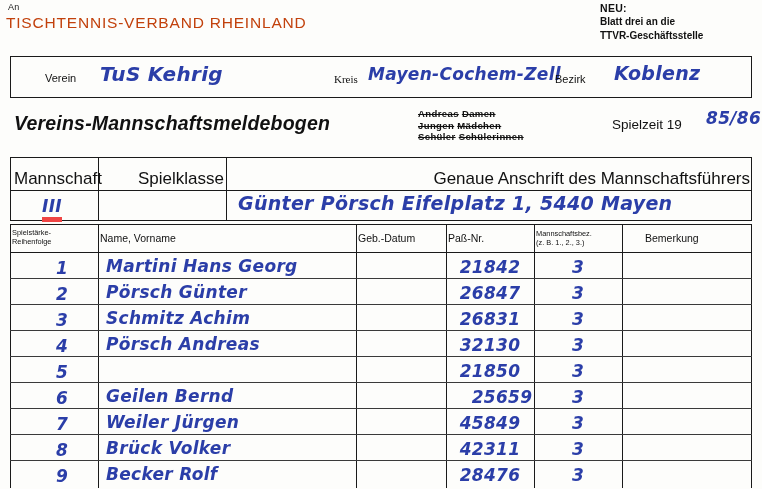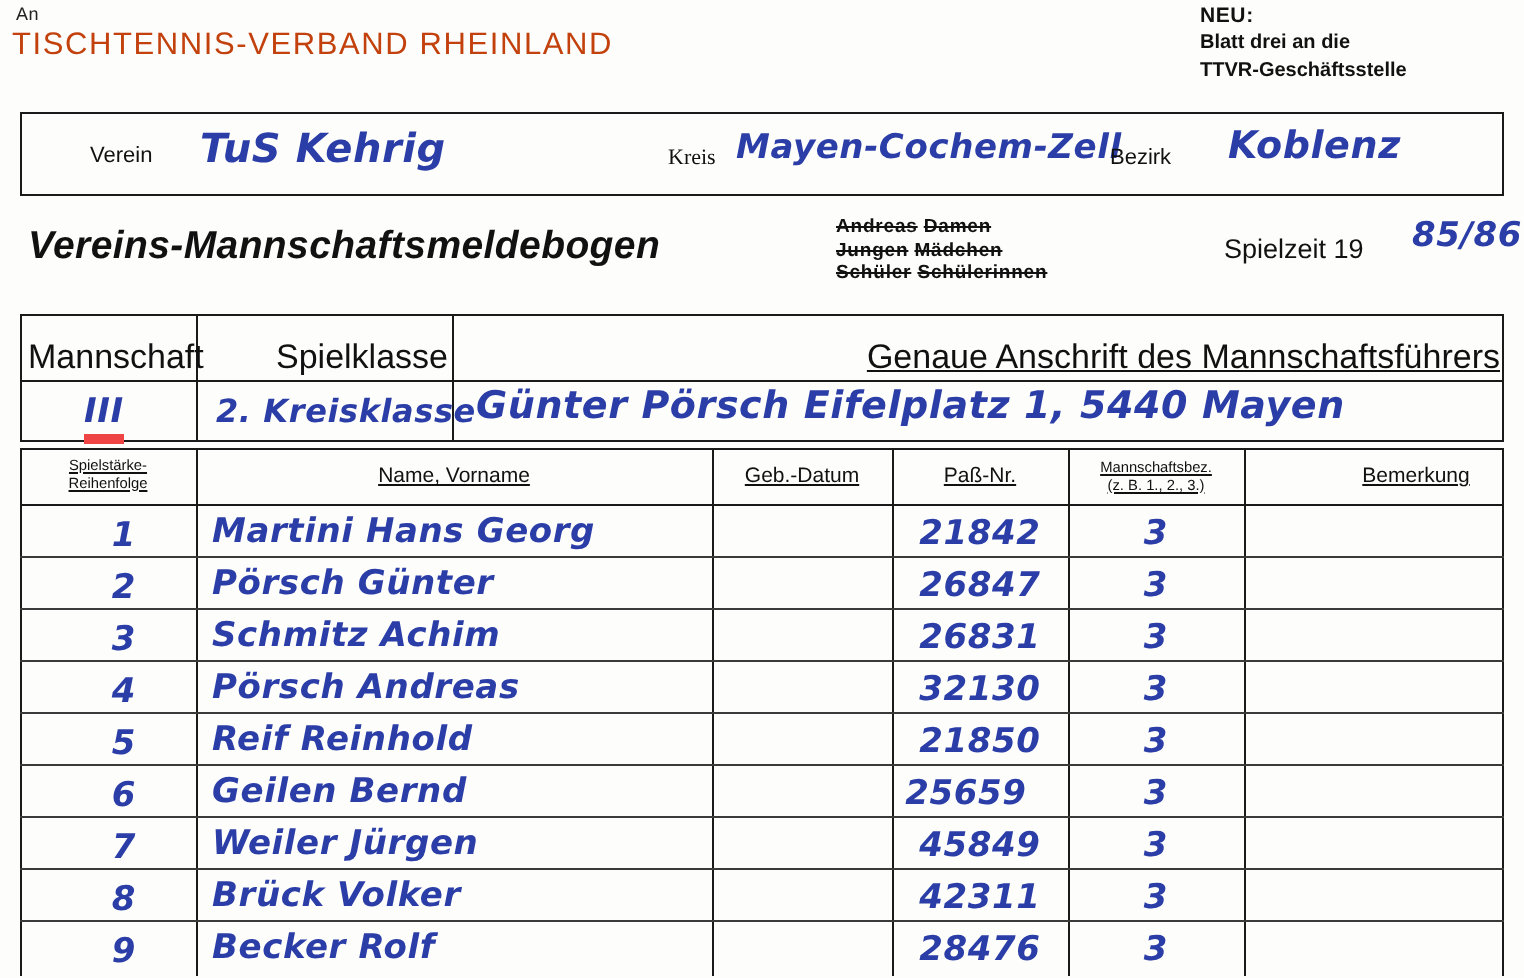--- a/index.html
+++ b/index.html
@@ -176,21 +176,21 @@
     border-left: 1.2px solid #1a1a1a;
   }
   .m-head {
     position: absolute;
     font-size: 17px;
     color: #111;
     text-align: right;
   }
   #m-head-1 { left: 14px; top: 169px; width: 82px; }
   #m-head-2 { left: 100px; top: 169px; width: 124px; }
-  #m-head-3 { left: 228px; top: 169px; width: 522px; text-decoration: underline; }
+  #m-head-3 { left: 228px; top: 169px; width: 522px; }
 
   #m-val-1 {
     position: absolute;
     left: 42px; top: 196px;
     font-size: 17px;
   }
   #m-val-2 {
     position: absolute;
     left: 108px; top: 196px;
     font-size: 16px;
@@ -231,23 +231,22 @@
     position: absolute;
     top: 224px;
     width: 0;
     height: 264px;
     border-left: 1.1px solid #1a1a1a;
   }
   .p-head {
     position: absolute;
     font-size: 10.5px;
     color: #111;
-    text-align: center;
+    text-align: left;
     line-height: 11px;
-    text-decoration: underline;
   }
   .p-head-small {
     font-size: 7.4px;
     line-height: 8.6px;
   }
   .cell-hand {
     position: absolute;
     font-size: 17px;
   }
   .cell-num {
@@ -295,21 +294,20 @@
   <div class="hand" id="spielzeit-value">85/86</div>
 
   <div class="m-box"></div>
   <div class="m-hline"></div>
   <div class="m-v1"></div>
   <div class="m-v2"></div>
   <div class="m-head" id="m-head-1">Mannschaft</div>
   <div class="m-head" id="m-head-2">Spielklasse</div>
   <div class="m-head" id="m-head-3">Genaue Anschrift des Mannschaftsführers</div>
   <div class="hand hand-u" id="m-val-1">III</div>
-  <div class="hand" id="m-val-2">2. Kreisklasse</div>
   <div class="hand" id="m-val-3">Günter Pörsch   Eifelplatz 1,  5440 Mayen</div>
 
   <div class="p-box"></div>
   <div class="p-head-line"></div>
 
   <div class="p-vline" style="left:98px;"></div>
   <div class="p-vline" style="left:356px;"></div>
   <div class="p-vline" style="left:446px;"></div>
   <div class="p-vline" style="left:534px;"></div>
   <div class="p-vline" style="left:622px;"></div>
@@ -350,27 +348,26 @@
   <div class="hand cell-hand" style="left:106px; top:308px;">Schmitz  Achim</div>
   <div class="hand cell-hand cell-num" style="left:448px; top:309px; width:84px;">26831</div>
   <div class="hand cell-hand cell-num" style="left:536px; top:309px; width:84px;">3</div>
 
   <div class="hand cell-hand cell-num" style="left:42px; top:336px; width:40px;">4</div>
   <div class="hand cell-hand" style="left:106px; top:334px;">Pörsch  Andreas</div>
   <div class="hand cell-hand cell-num" style="left:448px; top:335px; width:84px;">32130</div>
   <div class="hand cell-hand cell-num" style="left:536px; top:335px; width:84px;">3</div>
 
   <div class="hand cell-hand cell-num" style="left:42px; top:362px; width:40px;">5</div>
-  <div class="hand cell-hand" style="left:106px; top:360px;">Reif  Reinhold</div>
   <div class="hand cell-hand cell-num" style="left:448px; top:361px; width:84px;">21850</div>
   <div class="hand cell-hand cell-num" style="left:536px; top:361px; width:84px;">3</div>
 
   <div class="hand cell-hand cell-num" style="left:42px; top:388px; width:40px;">6</div>
   <div class="hand cell-hand" style="left:106px; top:386px;">Geilen  Bernd</div>
-  <div class="hand cell-hand cell-num" style="left:441px; top:387px; width:84px;">25659</div>
+  <div class="hand cell-hand cell-num" style="left:460px; top:387px; width:84px;">25659</div>
   <div class="hand cell-hand cell-num" style="left:536px; top:387px; width:84px;">3</div>
 
   <div class="hand cell-hand cell-num" style="left:42px; top:414px; width:40px;">7</div>
   <div class="hand cell-hand" style="left:106px; top:412px;">Weiler  Jürgen</div>
   <div class="hand cell-hand cell-num" style="left:448px; top:413px; width:84px;">45849</div>
   <div class="hand cell-hand cell-num" style="left:536px; top:413px; width:84px;">3</div>
 
   <div class="hand cell-hand cell-num" style="left:42px; top:440px; width:40px;">8</div>
   <div class="hand cell-hand" style="left:106px; top:438px;">Brück  Volker</div>
   <div class="hand cell-hand cell-num" style="left:448px; top:439px; width:84px;">42311</div>

